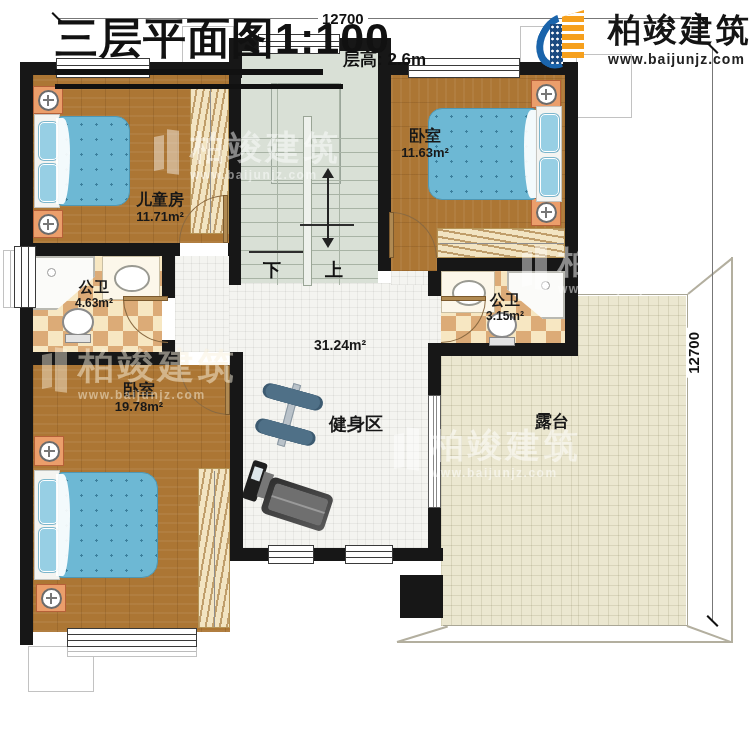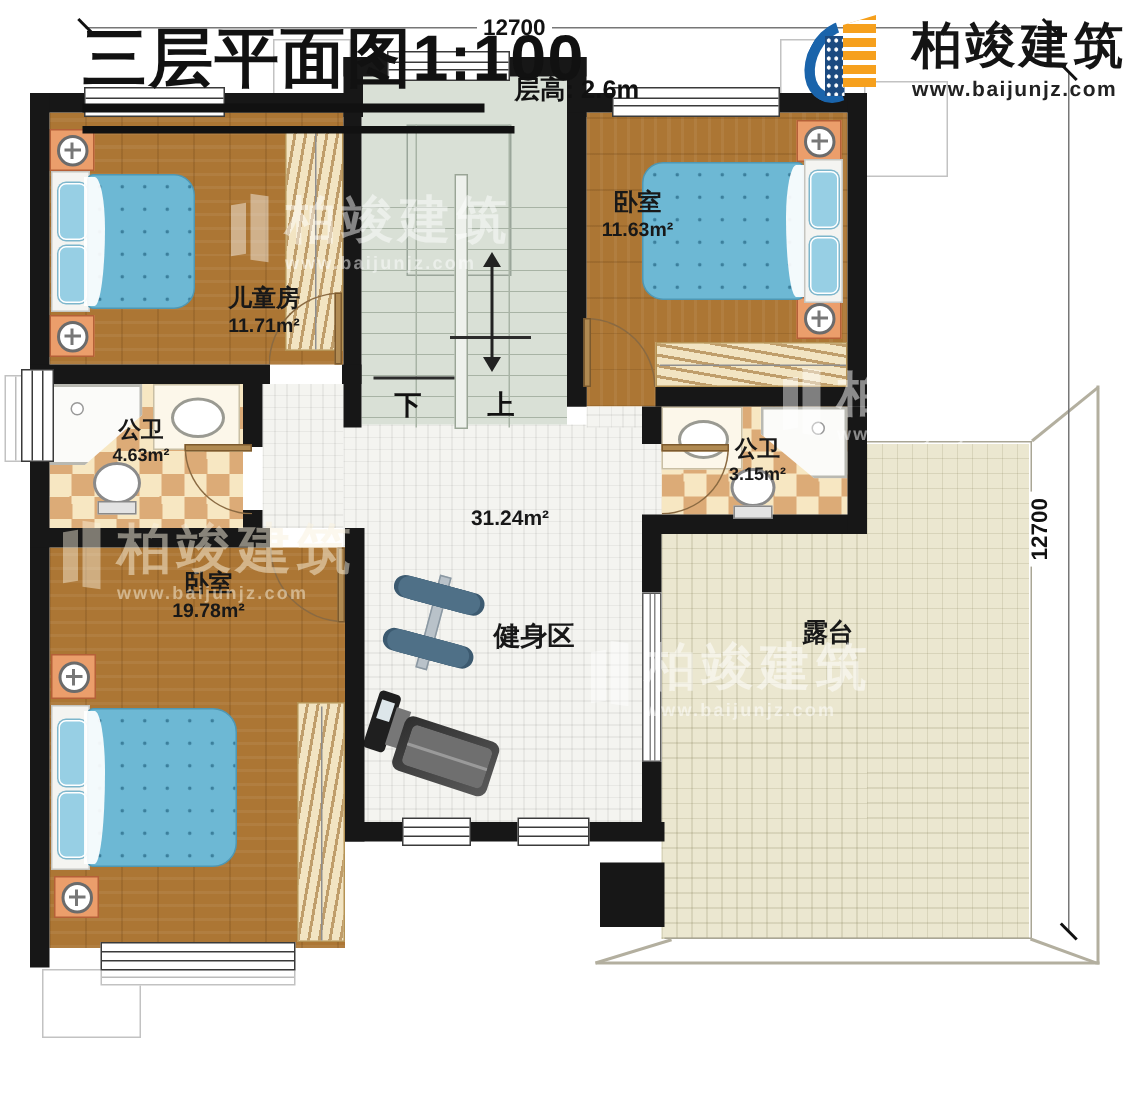--- a/index.html
+++ b/index.html
@@ -254,21 +254,21 @@
   <div class="leaf" style="left:223px;top:195px;width:5px;height:48px"></div>
   <div class="qarc" style="left:391px;top:212px;width:46px;height:46px;border-top:1.5px solid #8a6a42;border-right:1.5px solid #8a6a42;border-top-right-radius:100%"></div>
   <div class="leaf" style="left:389px;top:212px;width:5px;height:46px"></div>
   <div class="qarc" style="left:123px;top:298px;width:45px;height:45px;border-bottom:1.5px solid #8a6a42;border-left:1.5px solid #8a6a42;border-bottom-left-radius:100%"></div>
   <div class="leaf" style="left:123px;top:296px;width:45px;height:5px"></div>
   <div class="qarc" style="left:441px;top:298px;width:45px;height:45px;border-bottom:1.5px solid #8a6a42;border-right:1.5px solid #8a6a42;border-bottom-right-radius:100%"></div>
   <div class="leaf" style="left:441px;top:296px;width:45px;height:5px"></div>
   <div class="qarc" style="left:180px;top:365px;width:50px;height:50px;border-bottom:1.5px solid #8a6a42;border-left:1.5px solid #8a6a42;border-bottom-left-radius:100%"></div>
   <div class="leaf" style="left:225px;top:365px;width:5px;height:50px"></div>
 
-  <div class="rlabel" style="left:124px;top:190px;width:104px">
+  <div class="rlabel" style="left:108px;top:190px;width:104px">
     <span class="nm">儿童房</span>
     <span class="ar">11.71m²</span>
   </div>
   <div class="rlabel" style="left:378px;top:126px;width:94px">
     <span class="nm">卧室</span>
     <span class="ar">11.63m²</span>
   </div>
   <div class="rlabel" style="left:58px;top:278px;width:72px;font-size:15px">
     <span class="nm" style="font-size:15px">公卫</span>
     <span class="ar" style="font-size:12px">4.63m²</span>

